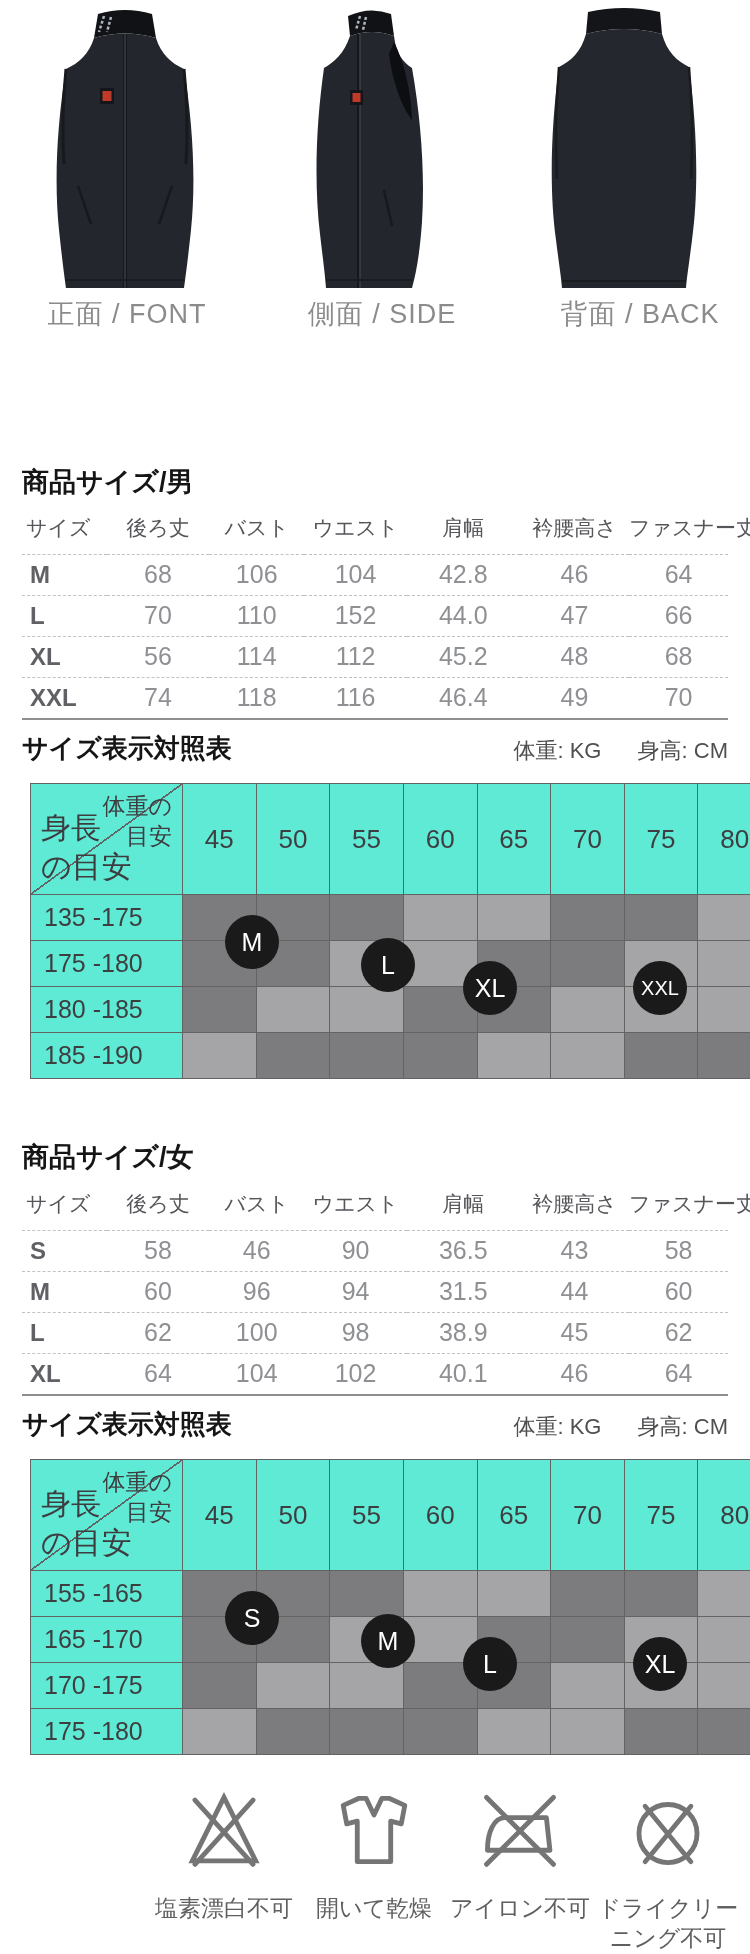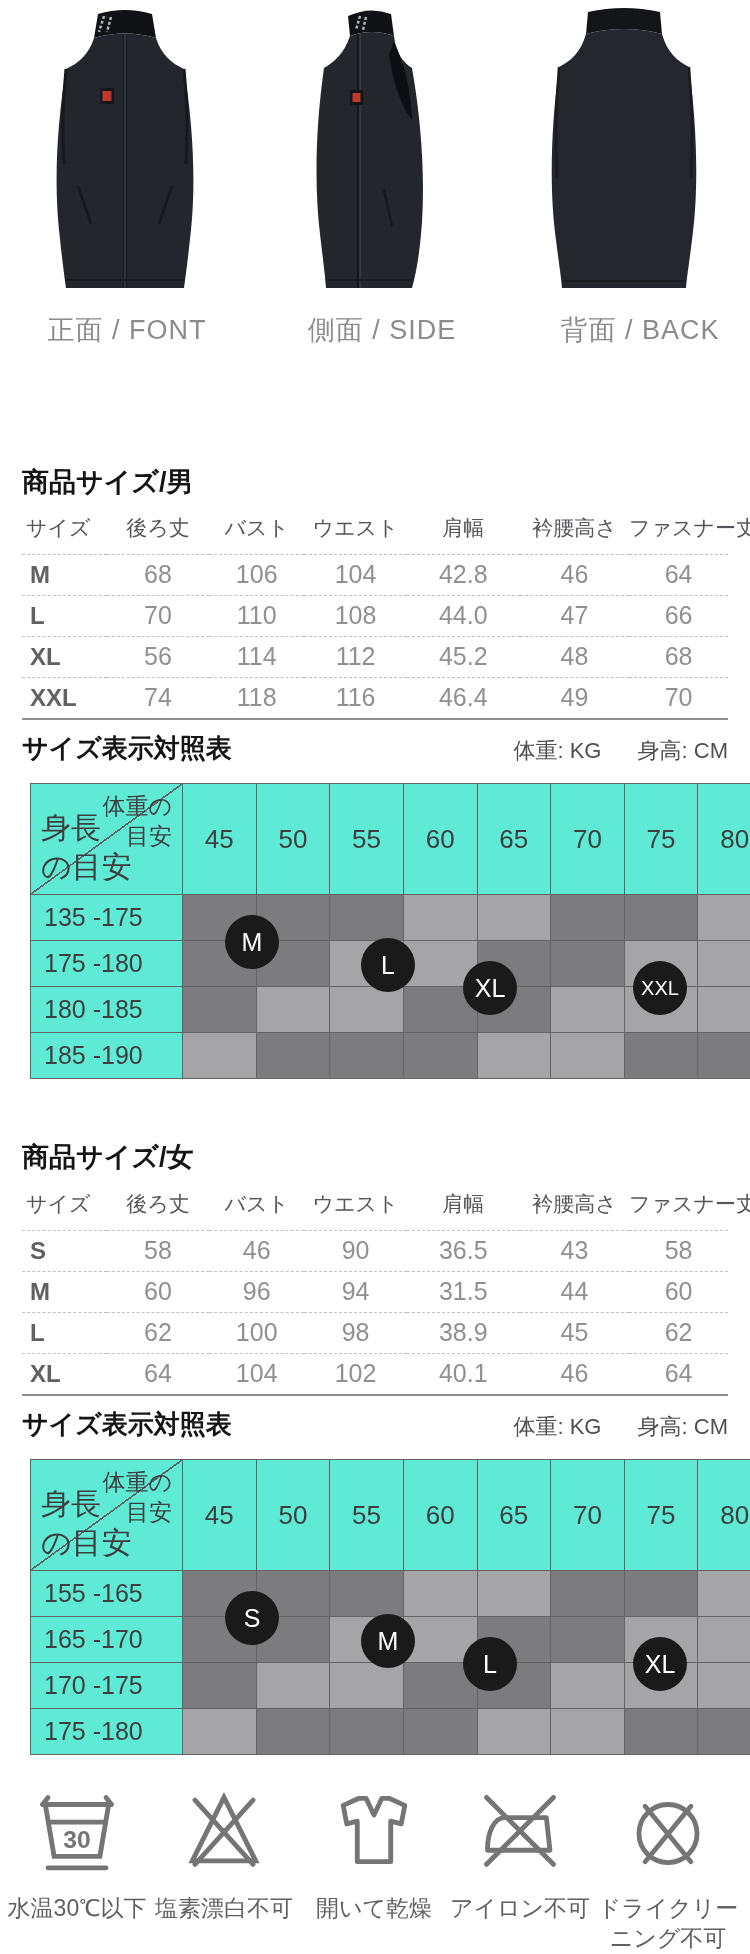--- a/index.html
+++ b/index.html
@@ -4,21 +4,21 @@
 <style>
   html,body { margin:0; padding:0; background:#ffffff; }
   .page {
     position:relative; width:750px; height:1954px; margin:0 auto;
     background:#ffffff; overflow:hidden;
     font-family:"Liberation Sans", sans-serif;
   }
   
   .vest-fig { position:absolute; top:4px; }
   .view-label {
-    position:absolute; top:312px; width:220px; text-align:center;
+    position:absolute; top:296px; width:220px; text-align:center;
     font-size:27px; color:#8b8b8b; letter-spacing:1px; white-space:nowrap;
   }
   
   .section-title {
     position:absolute; left:22px; font-size:27px; font-weight:bold;
     color:#151515; white-space:nowrap;
   }
   
   .size-table {
     position:absolute; left:22px; width:706px; border-collapse:collapse;
@@ -168,21 +168,21 @@
         <td>106</td>
         <td>104</td>
         <td>42.8</td>
         <td>46</td>
         <td>64</td>
       </tr>
       <tr>
         <td class="sz">L</td>
         <td>70</td>
         <td>110</td>
-        <td>108</td>
+        <td>152</td>
         <td>44.0</td>
         <td>47</td>
         <td>66</td>
       </tr>
       <tr>
         <td class="sz">XL</td>
         <td>56</td>
         <td>114</td>
         <td>112</td>
         <td>45.2</td>
@@ -384,34 +384,20 @@
       <div class="shade" style="background: rgb(165, 165, 167);"></div>
       <div class="shade" style="background: rgb(165, 165, 167);"></div>
       <div class="shade" style="background: rgb(124, 124, 126);"></div>
       <div class="shade" style="background: rgb(124, 124, 126);"></div>
       <div class="marker" style="background: rgb(26, 26, 26); left: 194px; top: 131px;">S</div>
       <div class="marker" style="background: rgb(26, 26, 26); left: 330px; top: 154px;">M</div>
       <div class="marker" style="background: rgb(26, 26, 26); left: 432px; top: 177px;">L</div>
       <div class="marker" style="background: rgb(26, 26, 26); left: 602px; top: 177px;">XL</div>
     </div>
 
-  <div class="care-item" style="left:-1px">
-    <svg class="care-icon" viewBox="0 0 100 100">
-      <g fill="none" stroke="#757575" stroke-width="5.5" stroke-linecap="round">
-        <path d="M11,21 L17,13"></path>
-          <path d="M89,21 L83,13"></path>
-        <path d="M11,21 H89"></path>
-        <path d="M14,21 L24,80 H76 L86,21"></path>
-        <path d="M20,41 H80"></path>
-        <path d="M17,93 H83"></path>
-      </g>
-      <text x="50" y="70" text-anchor="middle" font-size="28" font-weight="bold" fill="#757575">30</text>
-    </svg>
-    <div class="care-label">水温30℃以下</div>
-  </div>
 
   <div class="care-item" style="left:146px">
     <svg class="care-icon" viewBox="0 0 100 100">
       <g fill="none" stroke="#757575" stroke-width="5.5" stroke-linecap="round">
         <path d="M50,13 L14,85 H86 Z"></path>
         <path d="M17,16 L83,89"></path>
           <path d="M83,16 L17,89"></path>
       </g>
     </svg>
     <div class="care-label">塩素漂白不可</div>

